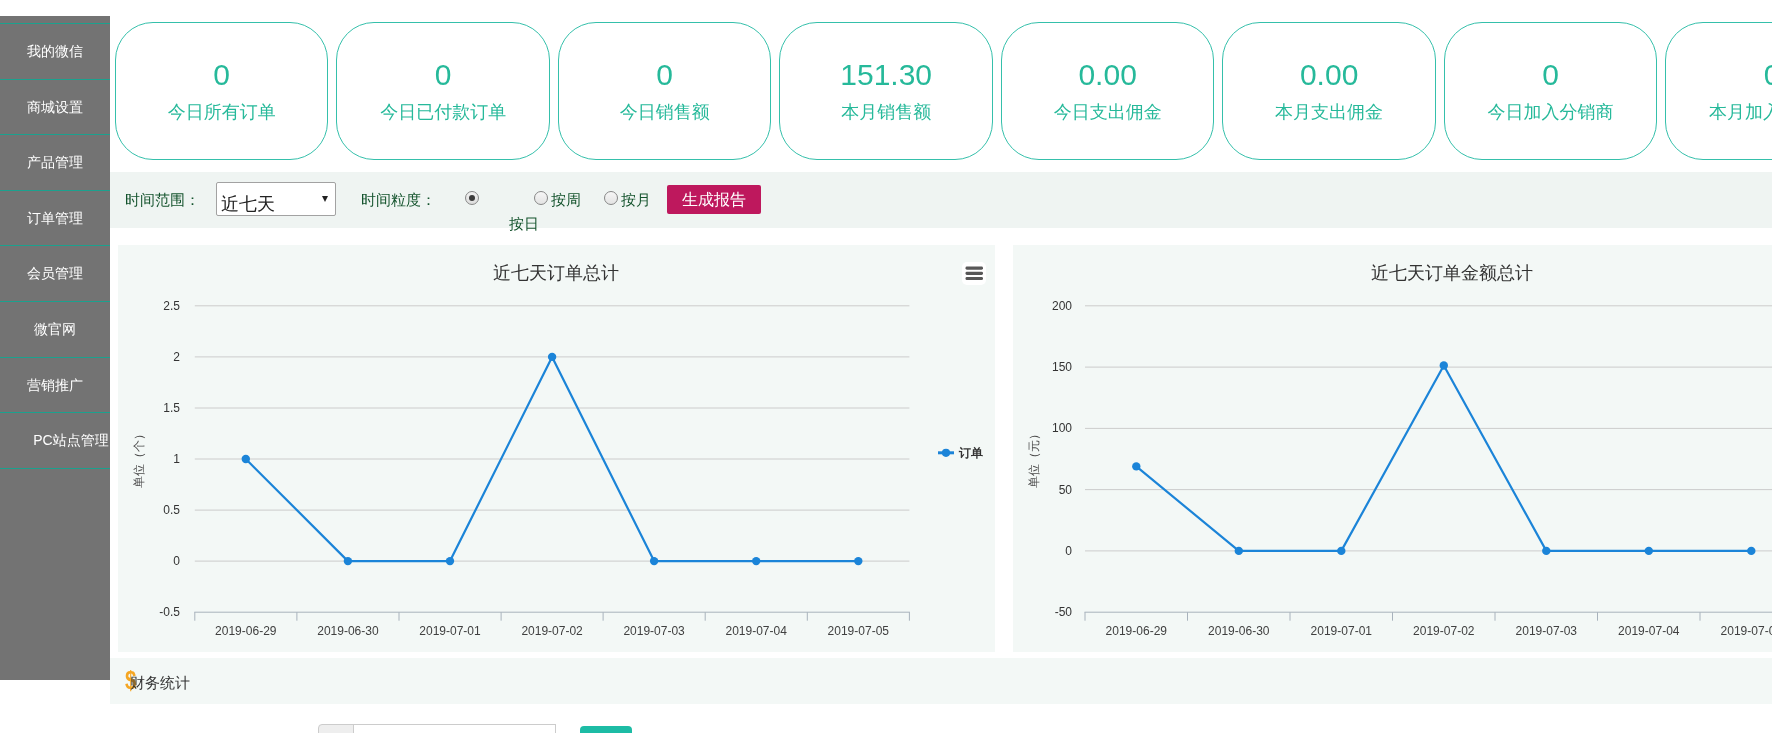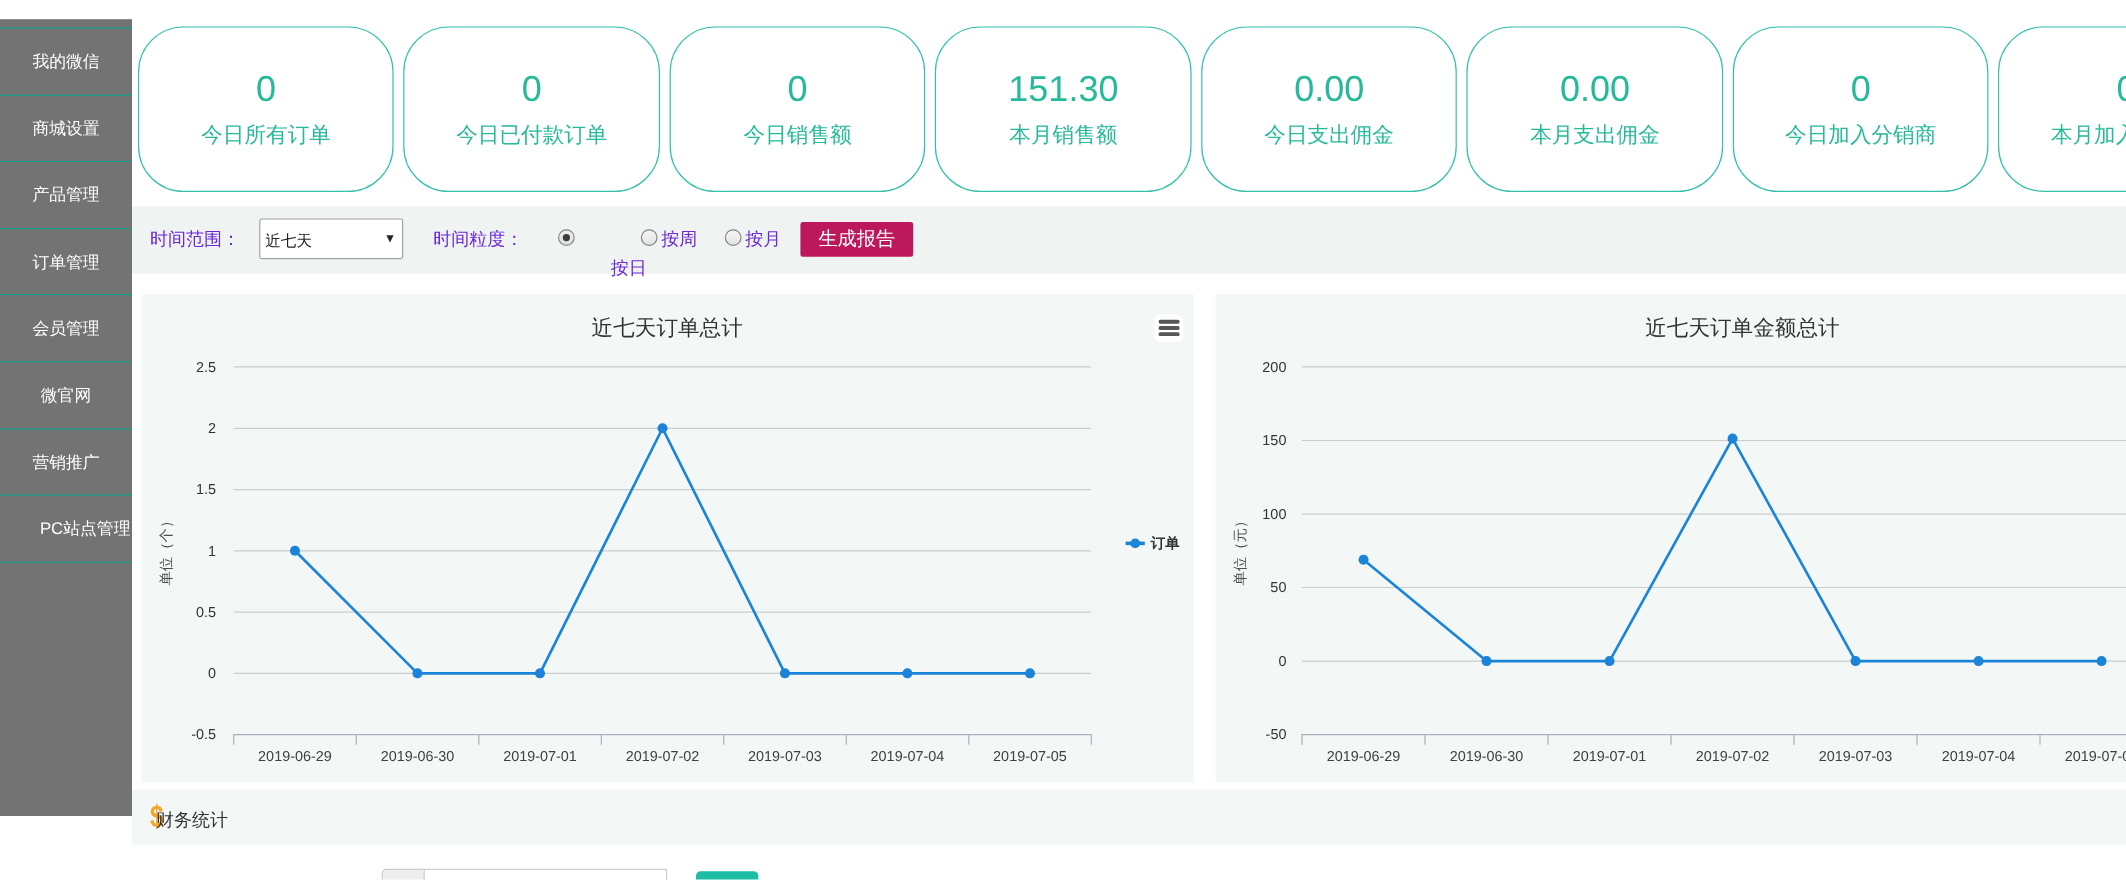--- a/index.html
+++ b/index.html
@@ -9,23 +9,23 @@
 #menu{position:absolute;left:0;top:7px;width:110px;}
 #menu div{height:54.6px;line-height:54.6px;text-align:center;color:#fff;font-size:14px;
   border-top:1px solid #1ba18e;}
 #menu div.last{border-bottom:1px solid #1ba18e;padding-left:32px;}
 #cards{position:absolute;left:115px;top:22px;width:1800px;display:flex;}
 .card{box-sizing:border-box;width:213.4px;height:138px;border:1px solid #35c0ab;border-radius:38px;background:#fff;
   margin-right:8.1px;flex:none;text-align:center;}
 .card .num{margin-top:37px;font-size:30px;line-height:30px;color:#26b99a;}
 .card .lbl{margin-top:12px;font-size:18px;line-height:21px;color:#26b99a;}
 #filterbar{position:absolute;left:110px;top:172px;width:1662px;height:56px;background:#eff4f2;}
-.flabel{position:absolute;font-size:15px;color:#6d28d9;top:192px;line-height:15px;}
+.flabel{position:absolute;font-size:15px;color:#14532d;top:192px;line-height:15px;}
 #sel{position:absolute;left:216px;top:182px;width:119.5px;height:34px;background:#fff;
-  border:1px solid #a2a2a2;border-radius:2px;font-size:13px;color:#222;box-sizing:border-box;}
+  border:1px solid #a2a2a2;border-radius:2px;font-size:18px;color:#222;box-sizing:border-box;}
 #sel span{position:absolute;left:4px;top:9px;}
 #sel .arr{position:absolute;right:7px;top:13px;width:0;height:0;
   border-left:3.5px solid transparent;border-right:3.5px solid transparent;border-top:6px solid #222;}
 .radio{position:absolute;top:191px;width:12px;height:12px;border-radius:50%;
   border:1px solid #878787;background:linear-gradient(#f6f6f6,#e3e3e3);}
 .radio.sel{background:linear-gradient(#f2f2f2,#dcdcdc);}
 .radio.sel:after{content:"";position:absolute;left:3px;top:3px;width:6px;height:6px;
   border-radius:50%;background:#3b3b3b;}
 #genbtn{position:absolute;left:667px;top:185px;width:94px;height:29px;background:#be185d;
   color:#fff;font-size:16px;text-align:center;line-height:29px;border-radius:2px;}

